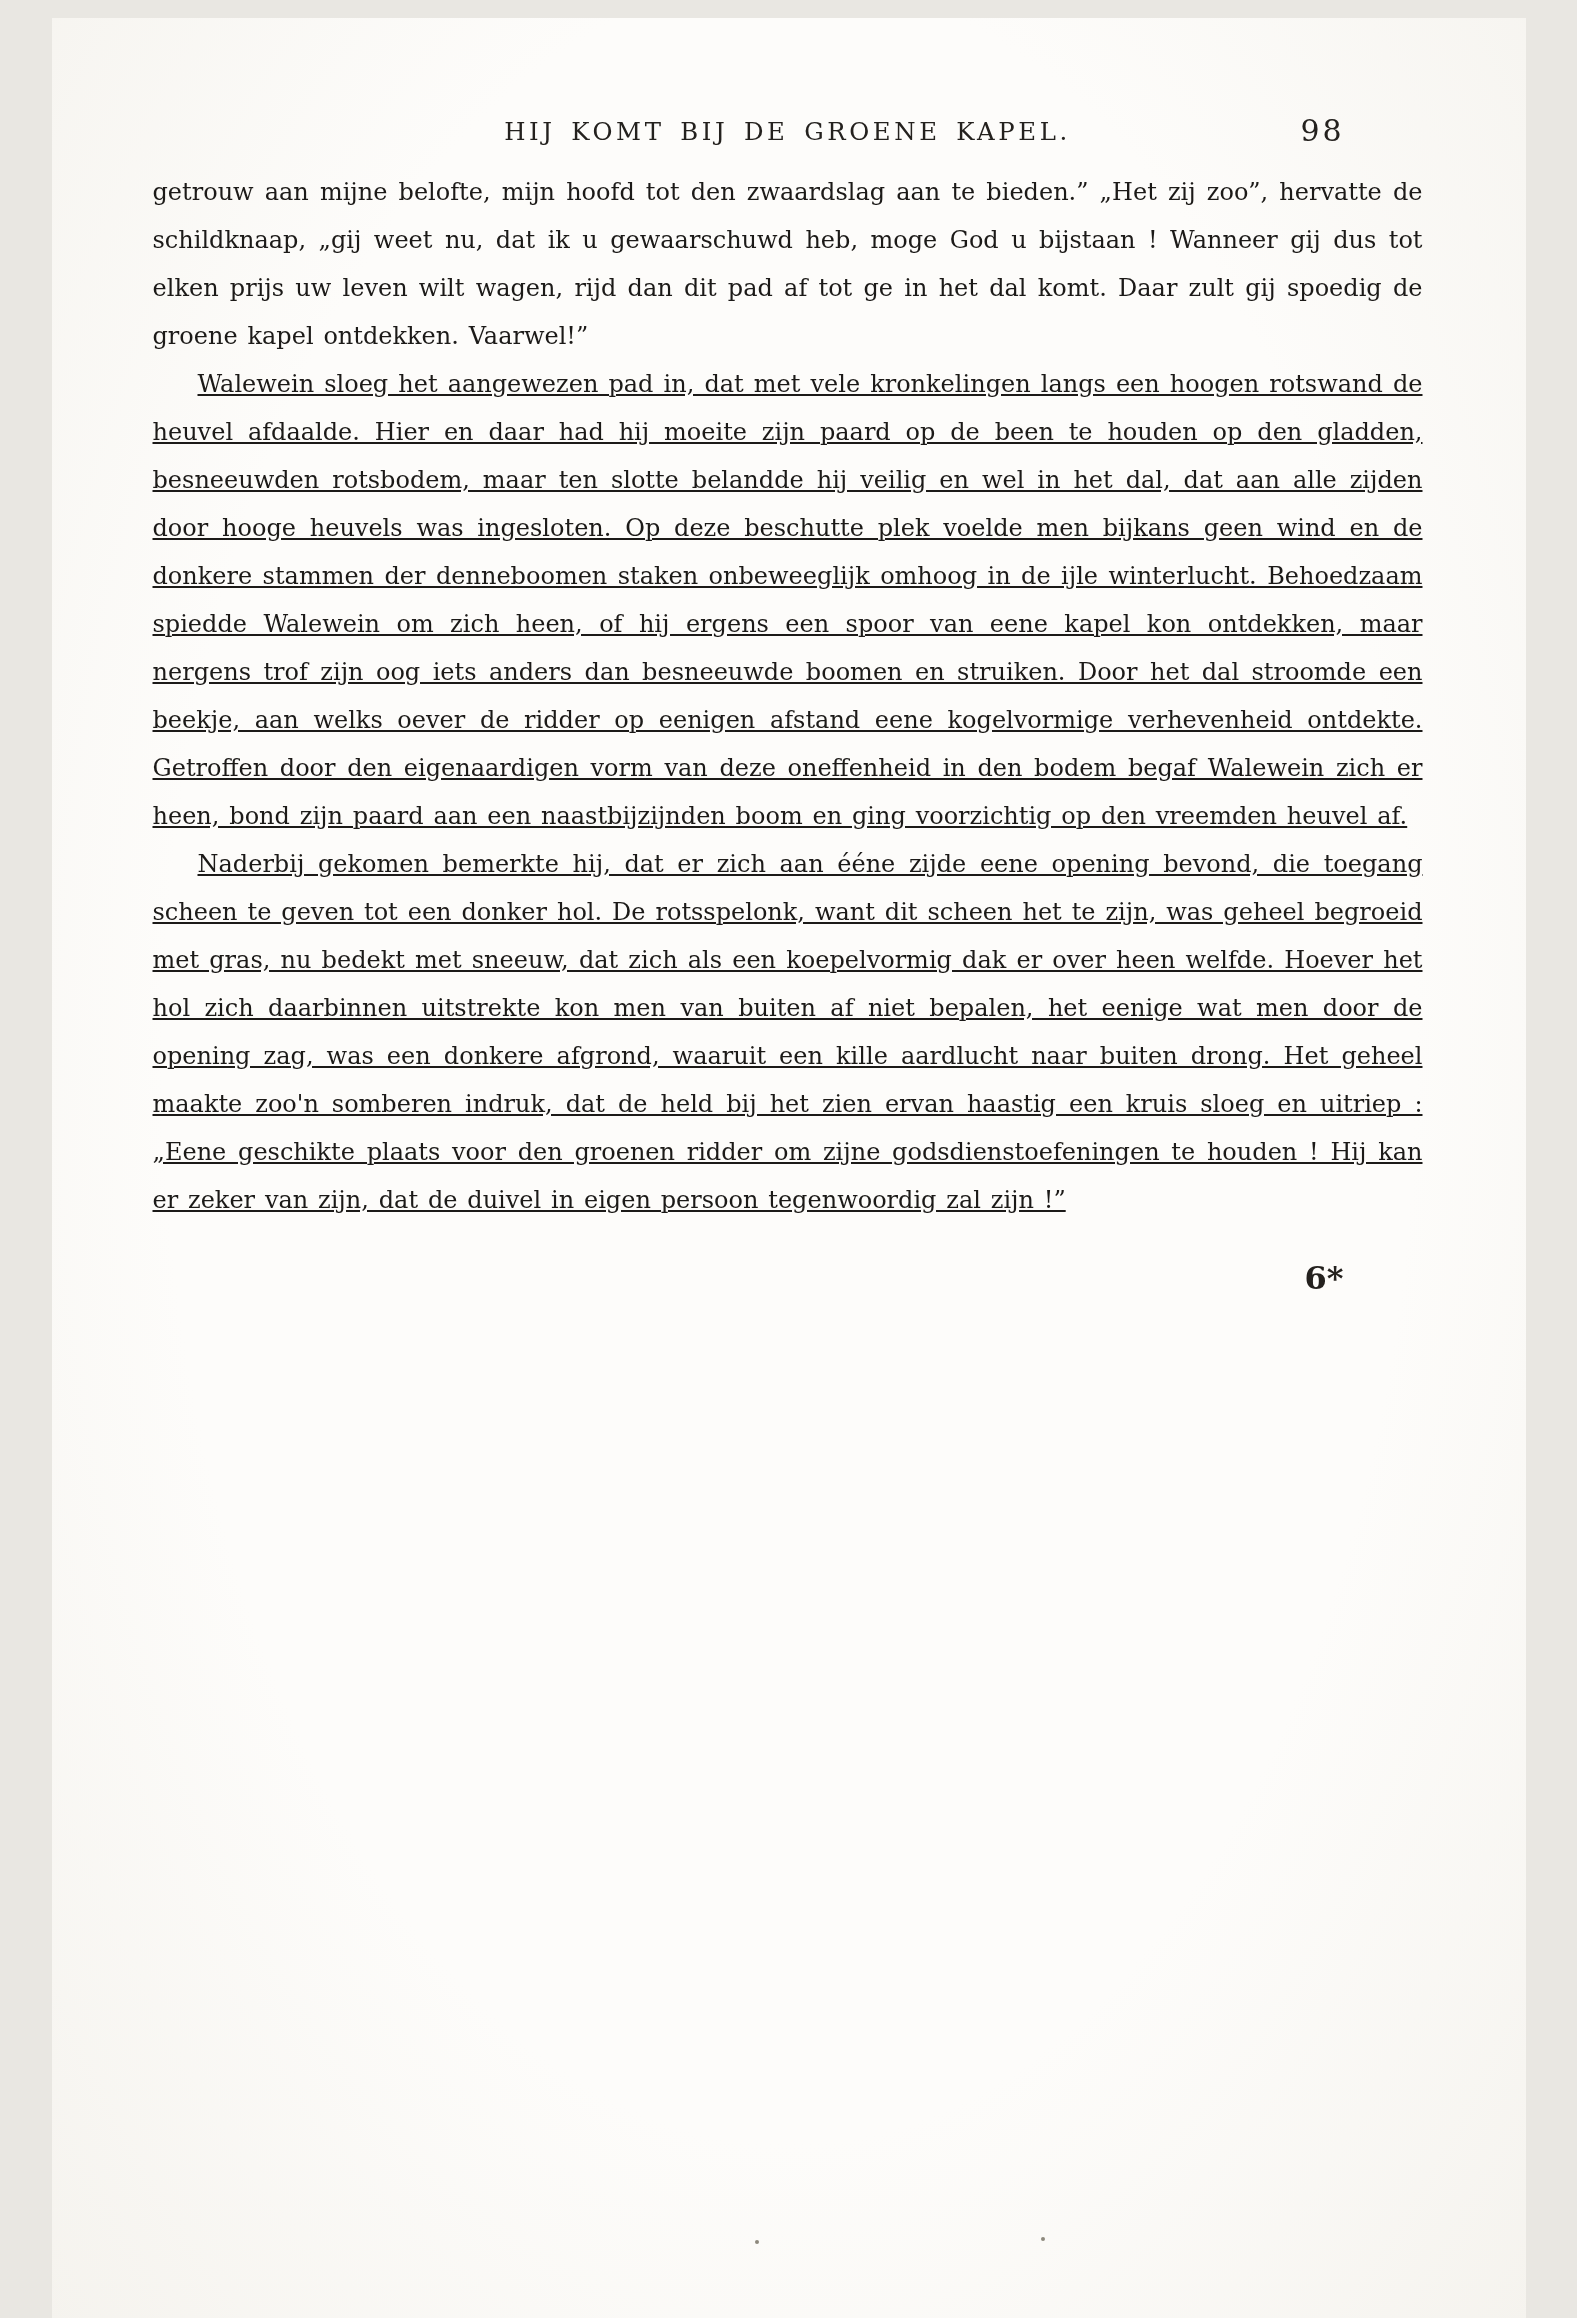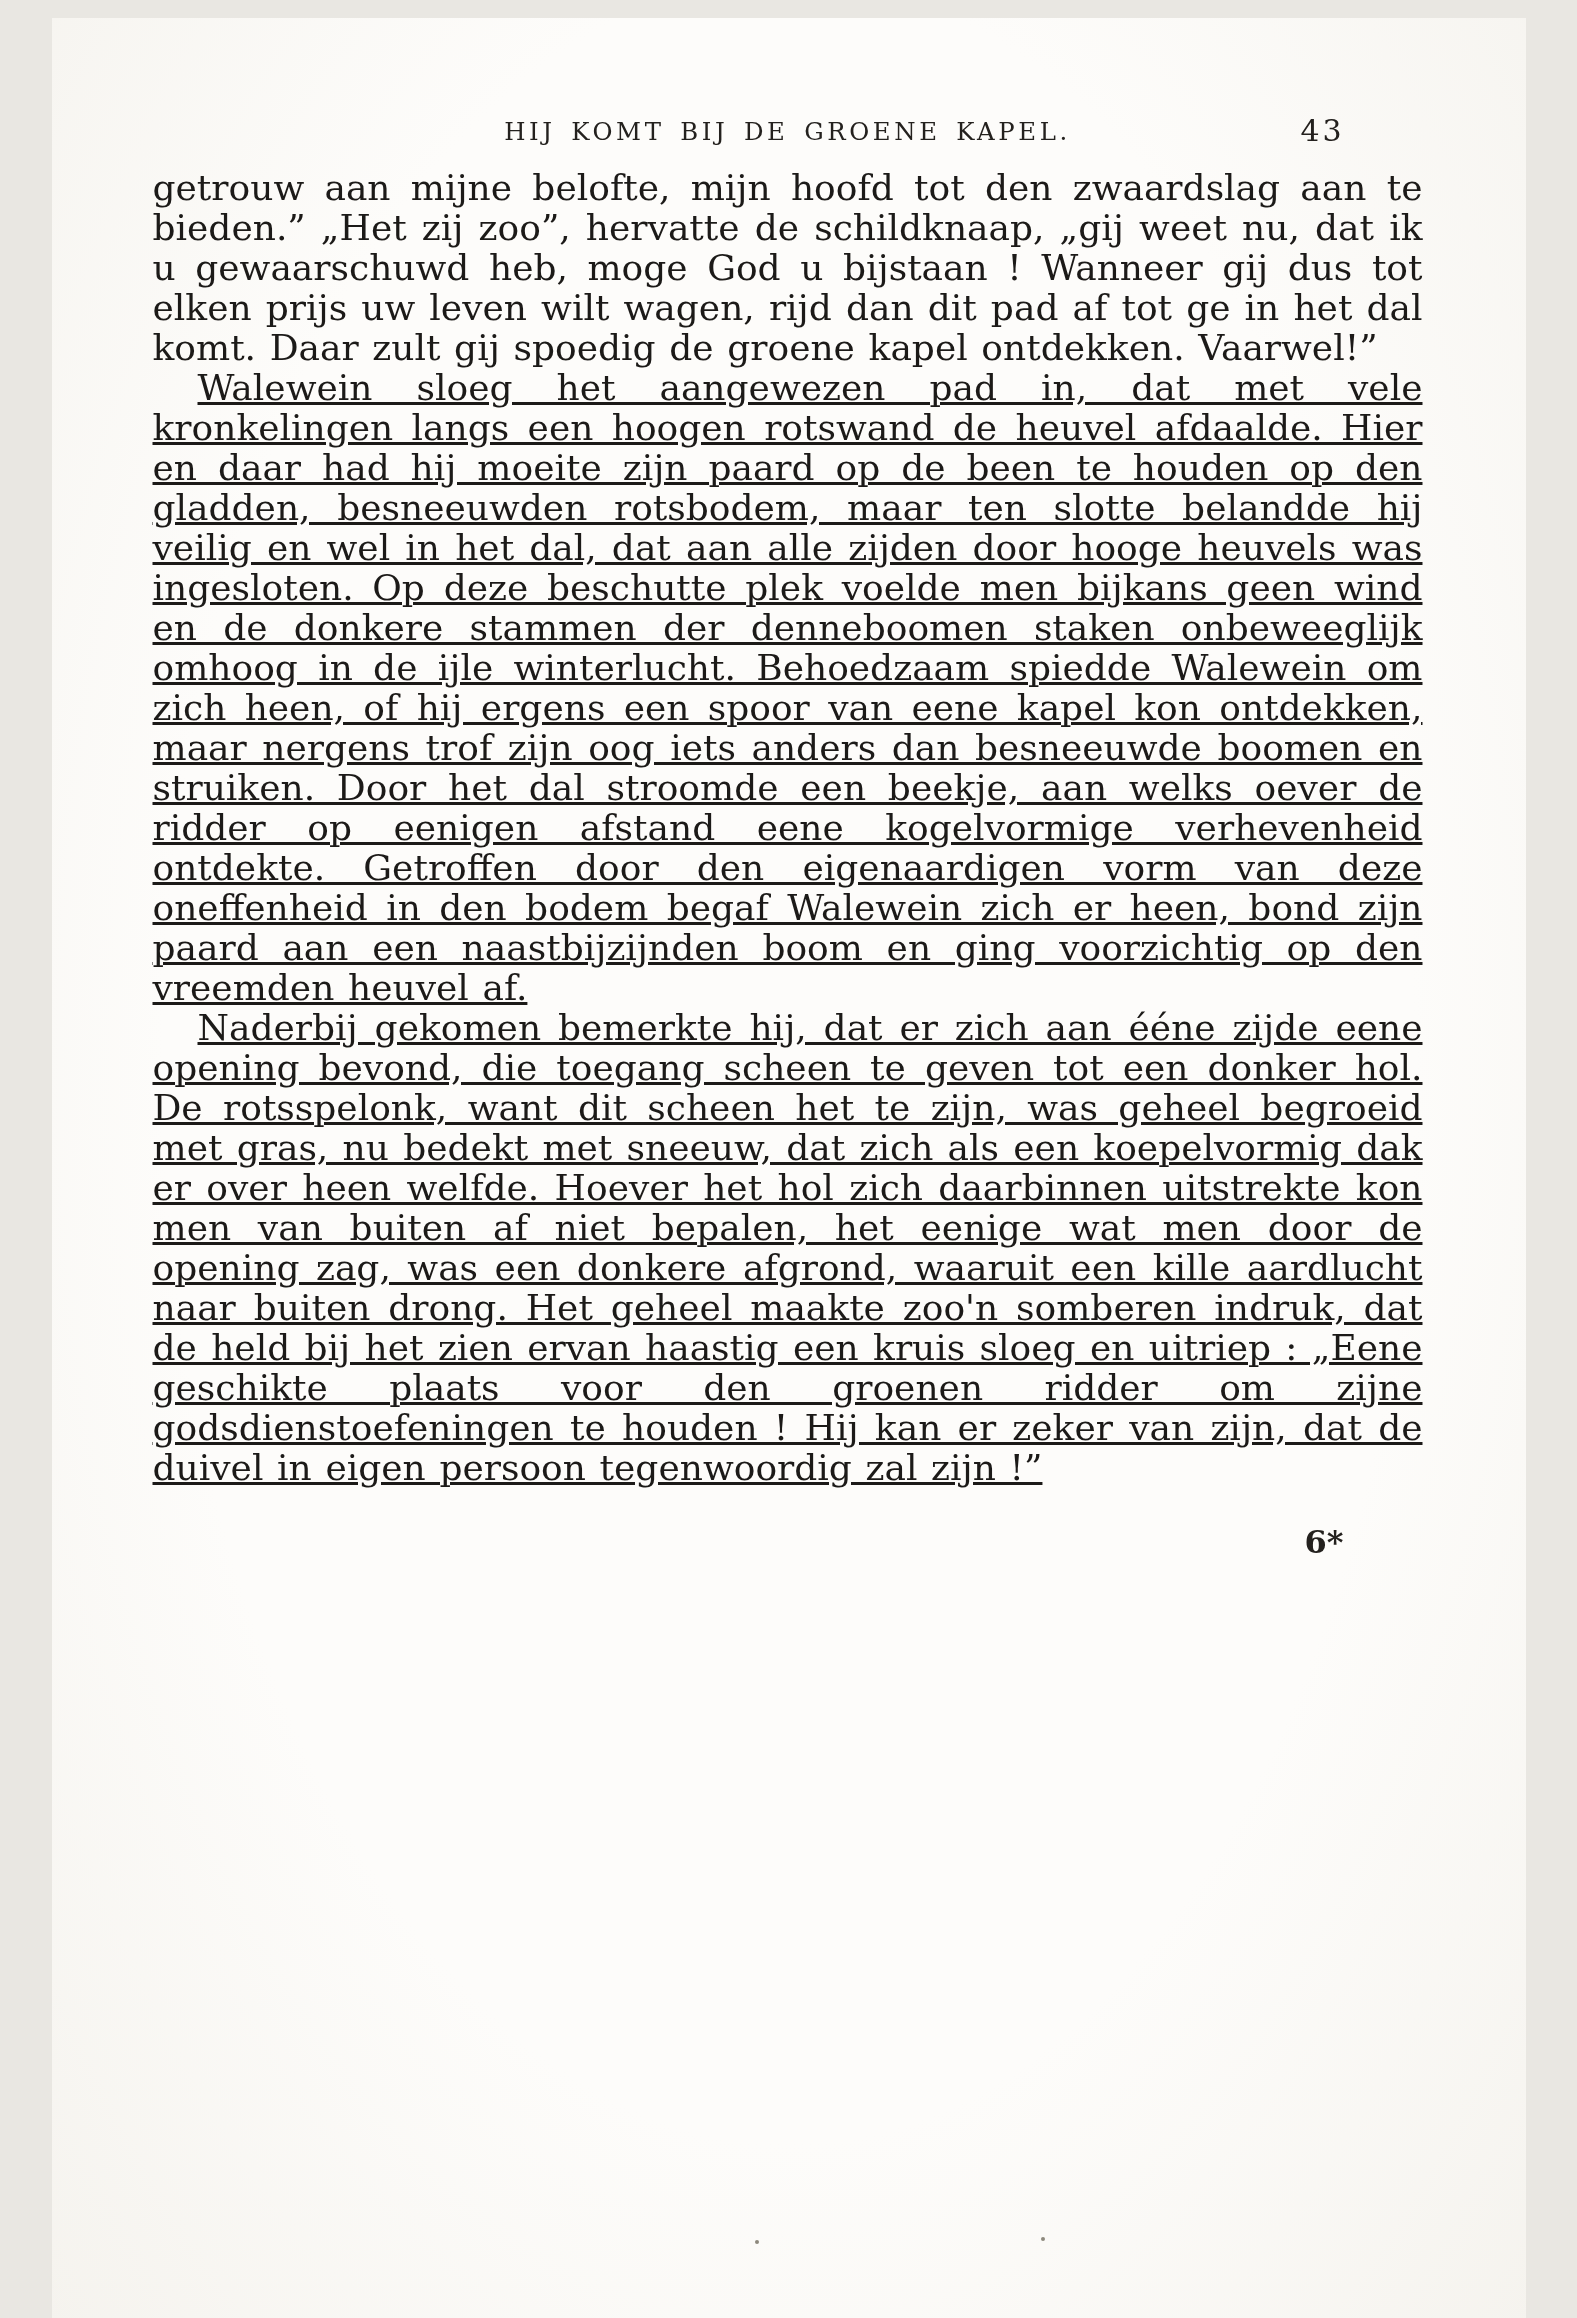--- a/index.html
+++ b/index.html
@@ -40,22 +40,22 @@
   .page-number {
     position: absolute;
     right: 78px;
     top: -4.3px;
     font-size: 30px;
     letter-spacing: 2.9px;
     color: #24211e;
   }
   .body-text p {
     margin: 0;
-    font-size: 36px;
-    line-height: 40px;
+    font-size: 24px;
+    line-height: 48px;
     text-align: justify;
     word-spacing: 2.2px;
     color: #1c1a18;
   }
   .body-text p.indent {
     text-indent: 45px;
     text-decoration: underline;
   }
   .colophon {
     position: relative;
@@ -92,21 +92,21 @@
 </style>
 </head>
 <body>
 
 <div class="page">
 
   <div class="text-block">
 
     <div class="running-head">
       <span class="running-title">HIJ KOMT BIJ DE GROENE KAPEL.</span>
-      <span class="page-number">43</span>
+      <span class="page-number">98</span>
     </div>
 
     <div class="body-text">
       <p>getrouw aan mijne belofte, mijn hoofd tot den zwaardslag aan te bieden.” „Het zij zoo”, hervatte de schildknaap, „gij weet nu, dat ik u gewaarschuwd heb, moge God u bijstaan ! Wanneer gij dus tot elken prijs uw leven wilt wagen, rijd dan dit pad af tot ge in het dal komt. Daar zult gij spoedig de groene kapel ontdekken. Vaarwel!”</p>
       <p class="indent">Walewein sloeg het aangewezen pad in, dat met vele kronkelingen langs een hoogen rotswand de heuvel afdaalde. Hier en daar had hij moeite zijn paard op de been te houden op den gladden, besneeuwden rotsbodem, maar ten slotte belandde hij veilig en wel in het dal, dat aan alle zijden door hooge heuvels was ingesloten. Op deze beschutte plek voelde men bijkans geen wind en de donkere stammen der denneboomen staken onbeweeglijk omhoog in de ijle winterlucht. Behoedzaam spiedde Walewein om zich heen, of hij ergens een spoor van eene kapel kon ontdekken, maar nergens trof zijn oog iets anders dan besneeuwde boomen en struiken. Door het dal stroomde een beekje, aan welks oever de ridder op eenigen afstand eene kogelvormige verhevenheid ontdekte. Getroffen door den eigenaardigen vorm van deze oneffenheid in den bodem begaf Walewein zich er heen, bond zijn paard aan een naastbijzijnden boom en ging voorzichtig op den vreemden heuvel af.</p>
       <p class="indent">Naderbij gekomen bemerkte hij, dat er zich aan ééne zijde eene opening bevond, die toegang scheen te geven tot een donker hol. De rotsspelonk, want dit scheen het te zijn, was geheel begroeid met gras, nu bedekt met sneeuw, dat zich als een koepelvormig dak er over heen welfde. Hoever het hol zich daarbinnen uitstrekte kon men van buiten af niet bepalen, het eenige wat men door de opening zag, was een donkere afgrond, waaruit een kille aardlucht naar buiten drong. Het geheel maakte zoo'n somberen indruk, dat de held bij het zien ervan haastig een kruis sloeg en uitriep : „Eene geschikte plaats voor den groenen ridder om zijne godsdienstoefeningen te houden ! Hij kan er zeker van zijn, dat de duivel in eigen persoon tegenwoordig zal zijn !”</p>
     </div>
 
     <div class="colophon">
       <span class="signature">6*</span>

